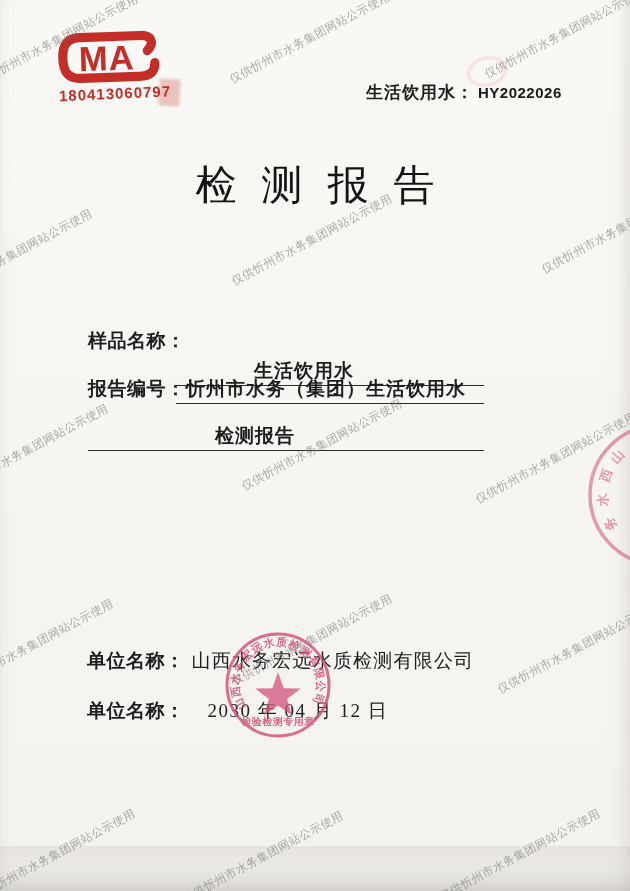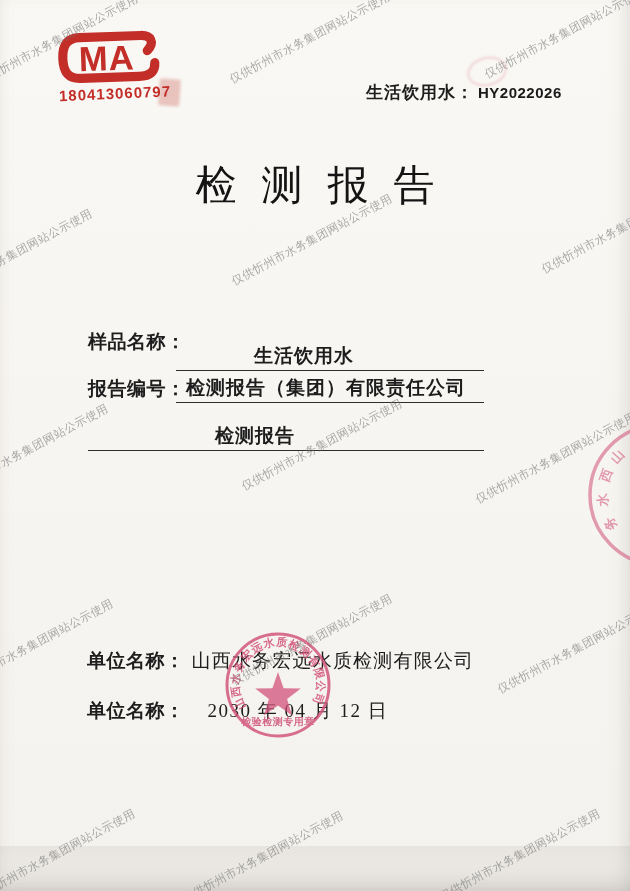--- a/index.html
+++ b/index.html
@@ -52,21 +52,21 @@
   
   .title{
     position:absolute;left:0;top:158px;width:100%;z-index:3;
     text-align:center;
     font-family:"Liberation Sans","DejaVu Sans",sans-serif;
     font-weight:400;font-size:41px;color:#141414;
     letter-spacing:25px;padding-left:25px;box-sizing:border-box;
   }
   
   .fields{position:absolute;left:88px;top:328px;width:396px;z-index:3;}
-  .field-row{display:flex;align-items:center;height:27px;margin-bottom:20.5px;}
+  .field-row{display:flex;align-items:flex-start;height:27px;margin-bottom:20.5px;}
   .field-label{
     flex:none;width:88px;font-weight:bold;font-size:19px;color:#1d1d1d;
     letter-spacing:0.5px;white-space:nowrap;
   }
   .field-line{
     flex:1;border-bottom:1.4px solid #2d2d2d;text-align:center;
     font-weight:bold;font-size:19px;color:#1d1d1d;letter-spacing:1px;
     padding-bottom:1px;white-space:nowrap;box-sizing:border-box;
   }
   .field-row:nth-child(1) .field-line{padding-right:52px;margin-top:30px;}
@@ -112,21 +112,21 @@
 
   <div class="title">检测报告</div>
 
   <div class="fields">
     <div class="field-row">
       <span class="field-label">样品名称：</span>
       <span class="field-line">生活饮用水</span>
     </div>
     <div class="field-row">
       <span class="field-label">报告编号：</span>
-      <span class="field-line">检测报告（集团）有限责任公司</span>
+      <span class="field-line">忻州市水务（集团）生活饮用水</span>
     </div>
     <div class="field-row">
       <span class="field-line">检测报告</span>
     </div>
   </div>
 
   <div class="footer-fields">
     <div class="footer-row">
       <span class="footer-label">单位名称：</span>
       <span class="footer-value">山西水务宏远水质检测有限公司</span>

